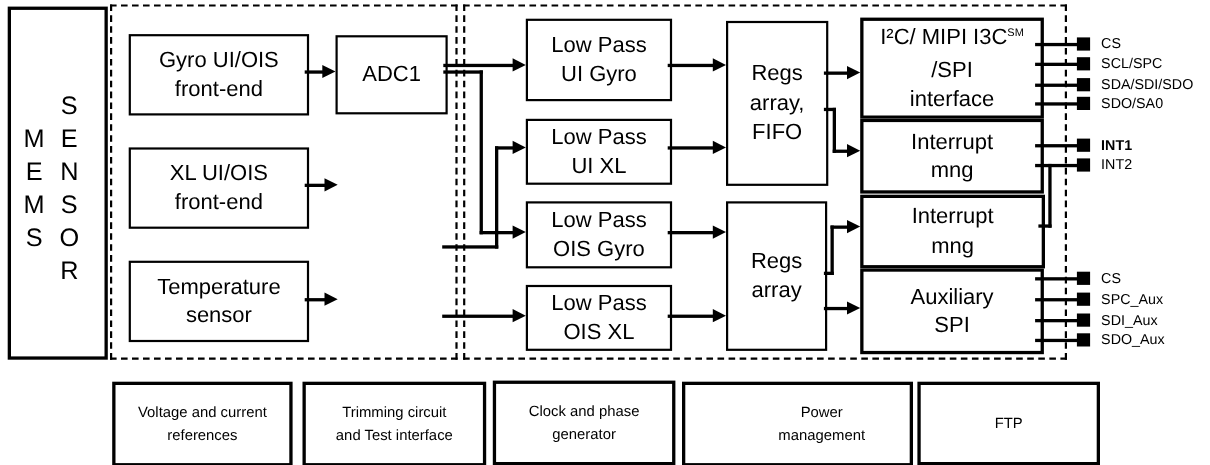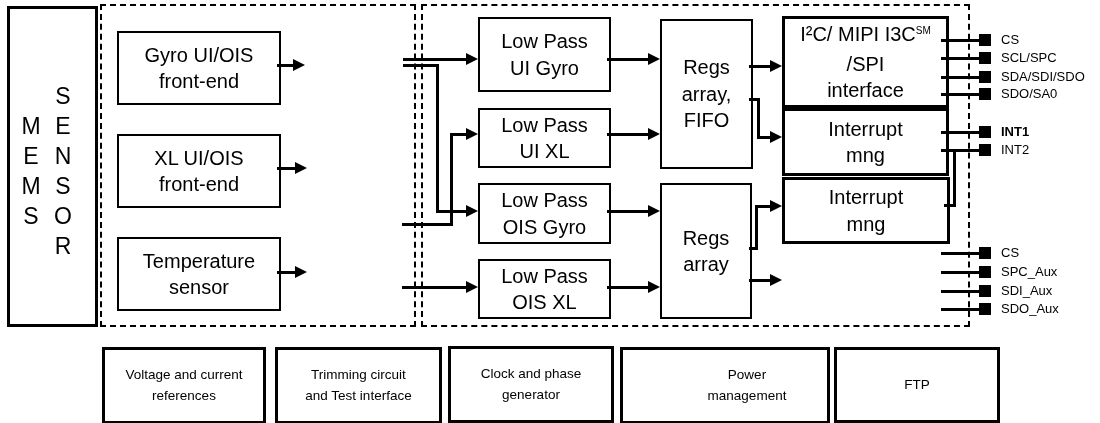--- a/index.html
+++ b/index.html
@@ -59,20 +59,23 @@
 front-end</div>
     </div>
   <div class="box" style="left:117px; top:134px; width:160px; height:70px;">
       <div class="lbl">XL UI/OIS
 front-end</div>
     </div>
   <div class="box" style="left:117px; top:237px; width:160px; height:70px;">
       <div class="lbl">Temperature
 sensor</div>
     </div>
+  <div class="box" style="left:305px; top:32px; width:98px; height:68px;">
+      <div class="lbl">ADC1</div>
+    </div>
 
   <div class="box" style="left:478px; top:17px; width:129px; height:71px;">
       <div class="lbl">Low Pass
 UI Gyro</div>
     </div>
   <div class="box" style="left:478px; top:108px; width:129px; height:56px;">
       <div class="lbl">Low Pass
 UI XL</div>
     </div>
   <div class="box" style="left:478px; top:183px; width:129px; height:57px;">
@@ -101,20 +104,24 @@
       <div class="sif-line">interface</div>
     </div>
   </div>
   <div class="box b3" style="left:782px; top:108px; width:161px; height:62px;">
       <div class="lbl">Interrupt
 mng</div>
     </div>
   <div class="box b3" style="left:782px; top:177px; width:162px; height:61px;">
       <div class="lbl">Interrupt
 mng</div>
+    </div>
+  <div class="box b3" style="left:782px; top:244px; width:161px; height:72px;">
+      <div class="lbl">Auxiliary
+SPI</div>
     </div>
 
   <div class="box b3 small" style="left:102px; top:347px; width:158px; height:71px;">
       <div class="lbl">Voltage and current
 references</div>
     </div>
   <div class="box b3 small" style="left:275px; top:347px; width:161px; height:71px;">
       <div class="lbl">Trimming circuit
 and Test interface</div>
     </div>

